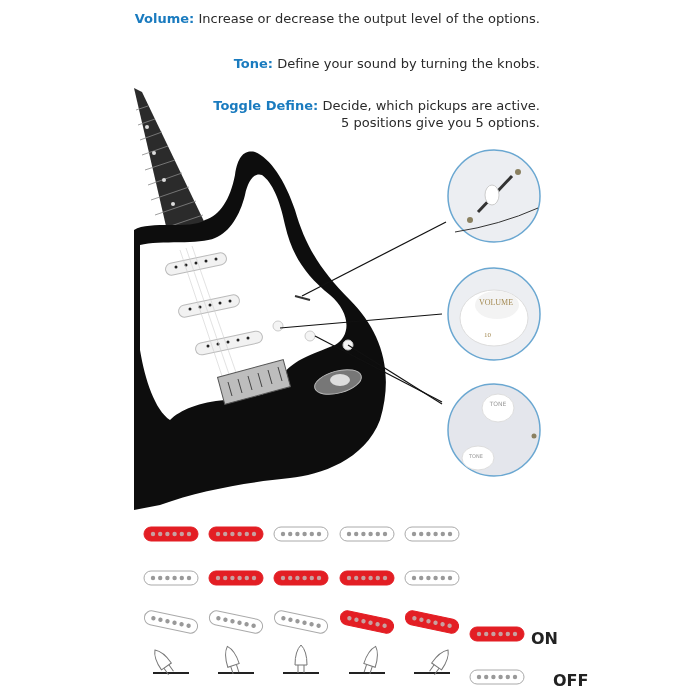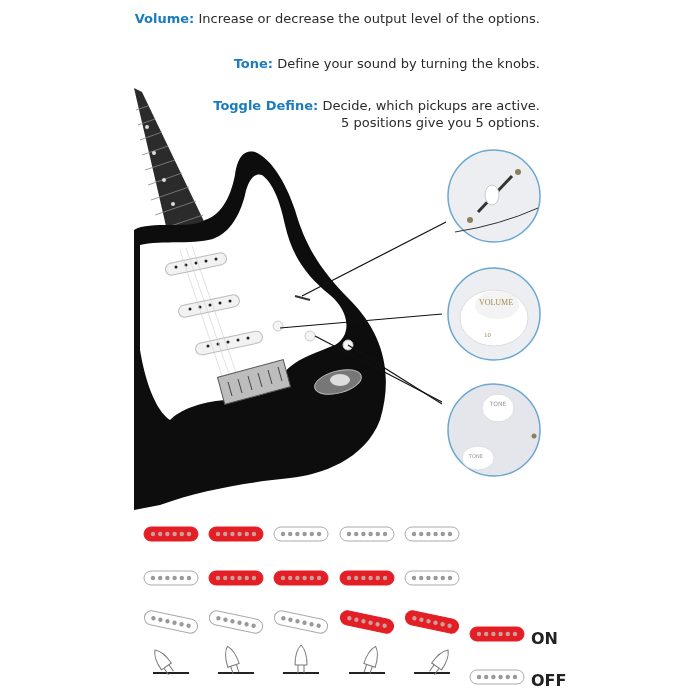--- a/index.html
+++ b/index.html
@@ -328,13 +328,13 @@
         <circle cx="486.2" cy="677" r="2.2" fill="#999999"></circle>
         <circle cx="493.4" cy="677" r="2.2" fill="#999999"></circle>
         <circle cx="500.6" cy="677" r="2.2" fill="#999999"></circle>
         <circle cx="507.8" cy="677" r="2.2" fill="#999999"></circle>
         <circle cx="515" cy="677" r="2.2" fill="#999999"></circle>
       </g>
     </g>
 </svg>
 
 <div class="legend-label" style="left:531px;top:629px;">ON</div>
-<div class="legend-label" style="left:531px;top:671px;">OFF</div>
+<div class="legend-label" style="left:553px;top:671px;">OFF</div>
 
 </body></html>

